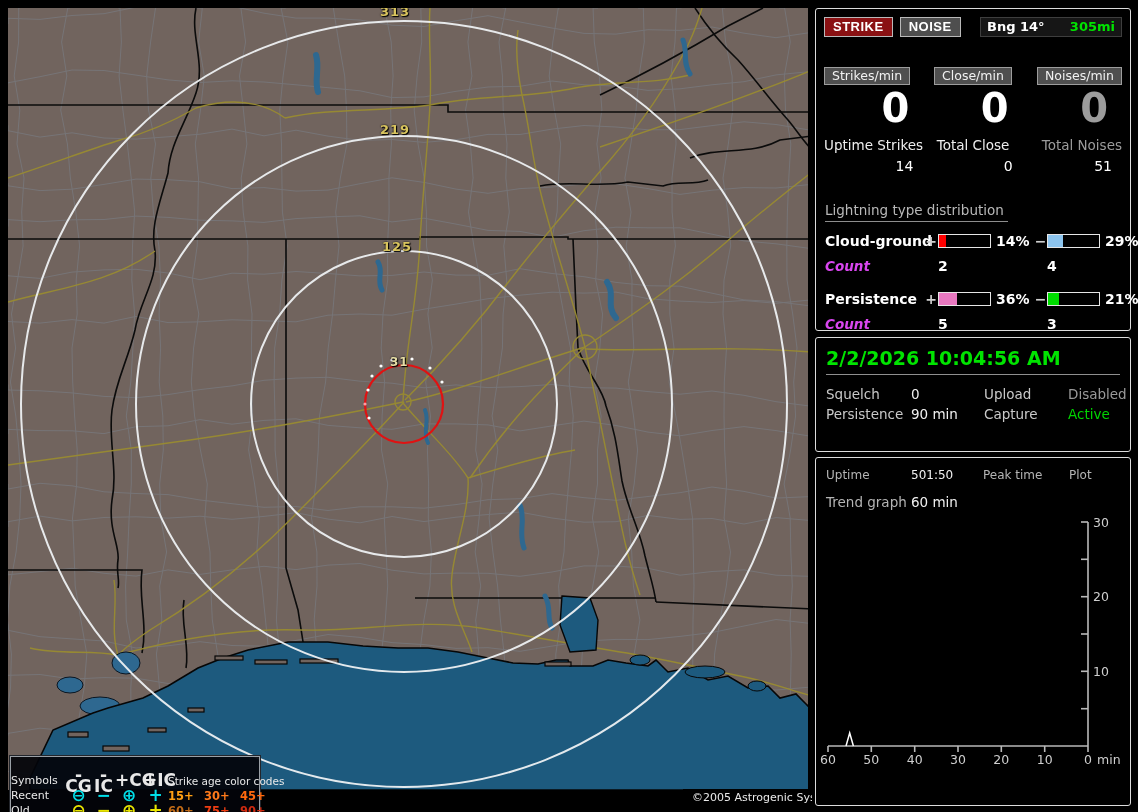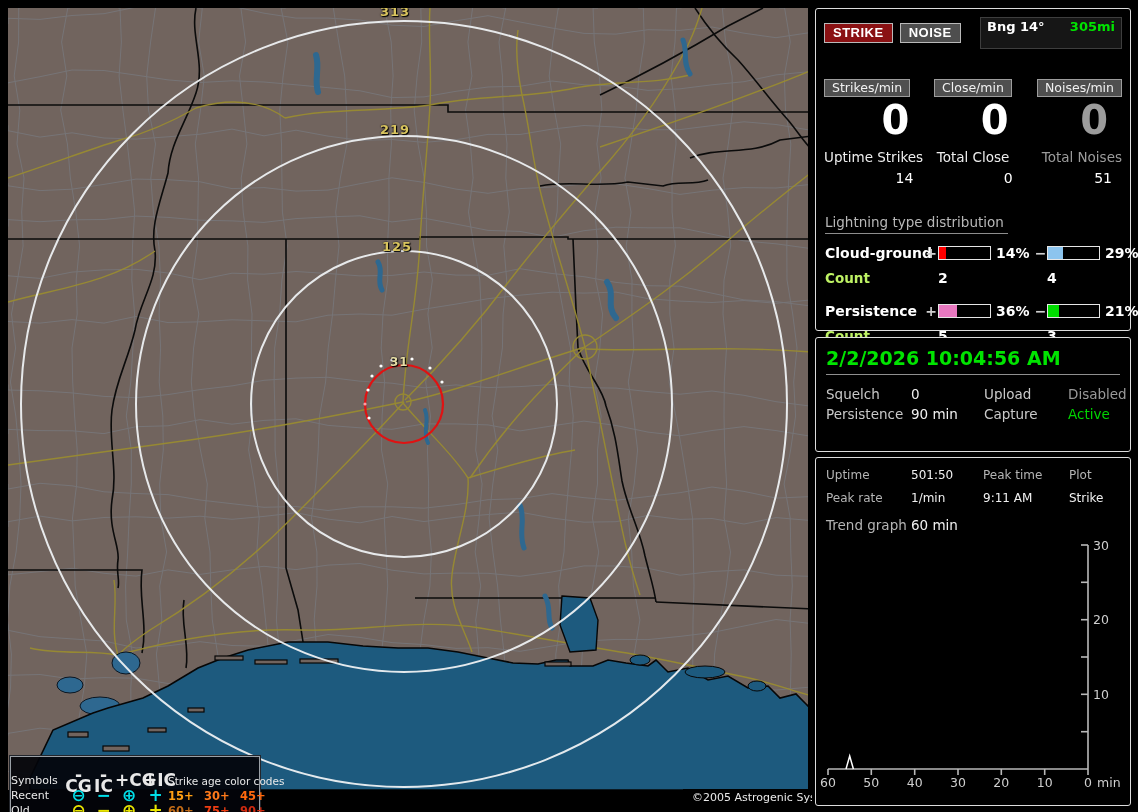--- a/index.html
+++ b/index.html
@@ -35,21 +35,21 @@
   .box2{top:337px;height:115px;}
   .box3{top:457px;height:349px;}
 
   .toprow{display:flex;align-items:center;gap:7px;margin:8px 8px 0 8px;}
   .btn{font-size:13px;font-weight:bold;color:#fff;padding:1px 8px 2px;
        border:1px solid #b9b9b9;cursor:pointer;letter-spacing:.5px;}
   .btn-strike{background:#8a1113;}
   .btn-noise{background:#4e4e4e;}
   .bng{margin-left:auto;width:128px;background:#161616;border:1px solid #3e3e3e;
        display:flex;justify-content:space-between;align-items:center;
-       padding:1px 6px 14px;font-size:13px;font-weight:bold;color:#fff;}
+       padding:1px 6px 2px;font-size:13px;font-weight:bold;color:#fff;}
   .bng .rng{color:#00e400;}
 
   .counters{display:grid;grid-template-columns:1fr 1fr 1fr;margin:30px 8px 0 8px;}
   .ccol{display:flex;flex-direction:column;}
   .chip{align-self:flex-start;background:#4f4f4f;border:1px solid #9d9d9d;color:#f1f1f1;
         font-size:12.5px;padding:0 7px 1px;white-space:nowrap;}
   .ccol.c2 .chip{align-self:center;}
   .ccol.c3 .chip{align-self:flex-end;}
   .bigzero{font-size:40px;font-weight:bold;color:#fff;line-height:1;
            text-align:right;padding-right:14px;margin-top:3px;}
@@ -63,21 +63,21 @@
   .dist-title{display:inline-block;color:#b8b8b8;font-size:13.5px;
               border-bottom:1px solid #8d8d8d;padding:0 4px 3px 0;min-width:162px;}
   .drow{display:grid;grid-template-columns:99px 14px 53px 43px 13px 53px 40px;
         align-items:center;margin-top:11px;}
   .drow .dl{font-size:14px;font-weight:bold;color:#fff;white-space:nowrap;}
   .drow .sign{color:#cfcfcf;font-weight:bold;font-size:14px;text-align:center;}
   .bar{height:12px;border:1px solid #e6e6e6;background:#000;}
   .bar i{display:block;height:100%;}
   .drow .pct{font-size:14px;font-weight:bold;color:#fff;padding-left:5px;}
   .crow{display:grid;grid-template-columns:99px 14px 96px 13px 96px;align-items:center;margin-top:9px;}
-  .crow .cl{font-size:13.5px;font-weight:bold;color:#bef264;}
+  .crow .cl{font-size:13.5px;font-weight:bold;color:#d946ef;font-style:italic;}
   .crow .cv{font-size:14px;font-weight:bold;color:#fff;}
 
   .dt{color:#00e400;font-size:19px;font-weight:bold;margin:9px 10px 0;white-space:nowrap;}
   .dtline{border-bottom:1px solid #8f8f8f;margin:5px 10px 9px;}
   .setrow{display:grid;grid-template-columns:85px 73px 84px auto;
           margin:0 10px;font-size:13.5px;line-height:20px;}
   .setrow .lab{color:#c9c9c9;}
   .setrow .val{color:#f0f0f0;}
   .setrow .val.dim{color:#9a9a9a;}
   .setrow .val.green{color:#00d400;}
@@ -368,26 +368,20 @@
       </div>
     </div>
 
     <div class="pbox box3">
       <div class="statrow" style="margin-top:6px;">
         <span class="lab">Uptime</span>
         <span class="val">501:50</span>
         <span class="lab">Peak time</span>
         <span class="lab">Plot</span>
       </div>
-      <div class="statrow">
-        <span class="lab">Peak rate</span>
-        <span class="val">1/min</span>
-        <span class="val">9:11 AM</span>
-        <span class="val">Strike</span>
-      </div>
       <div class="trendrow">
         <span class="lab">Trend graph</span>
         <span class="val">60 min</span>
       </div>
 
       <svg class="trend-svg" width="302" height="256" viewBox="0 0 302 256">
         <g stroke="#b9b9b9" stroke-width="1.6" fill="none">
           <path d="M268,10 V234"></path>
           <path d="M8,234 H268"></path>
           <path d="M261,196.7 H268"></path>

